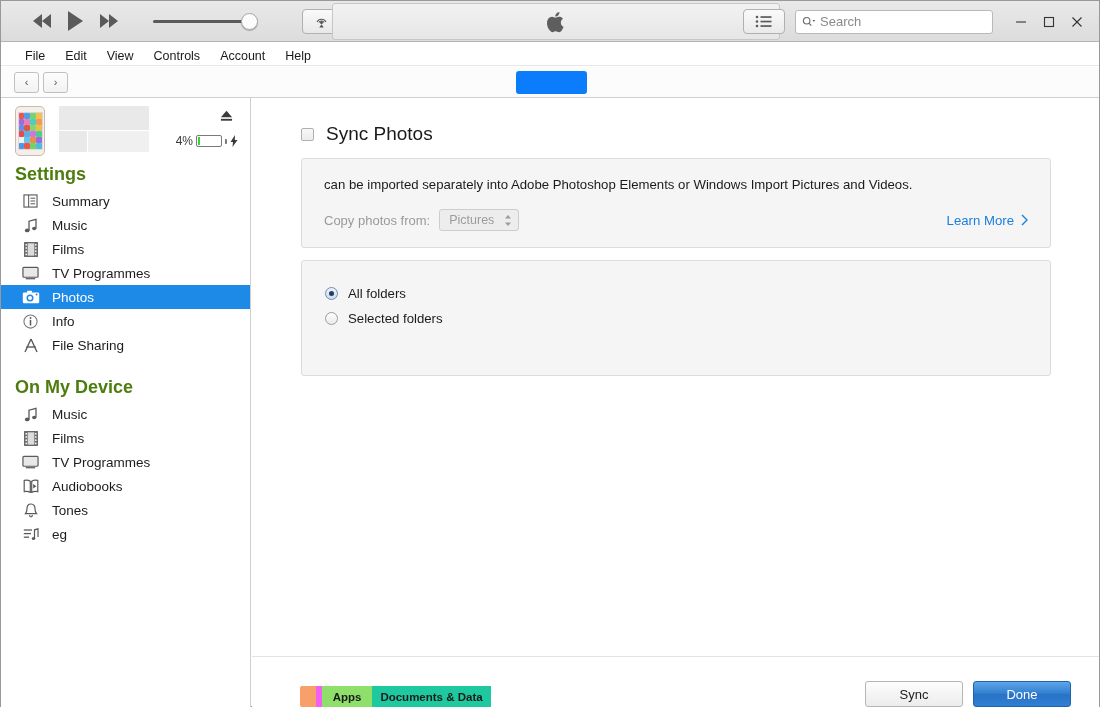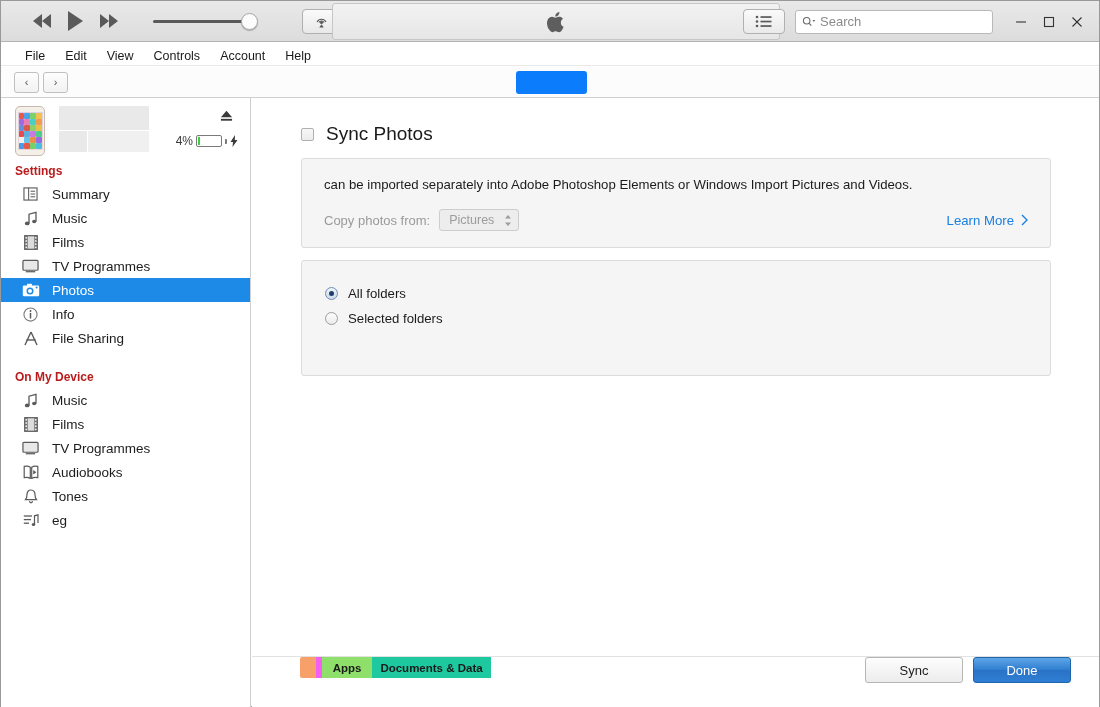--- a/index.html
+++ b/index.html
@@ -154,21 +154,21 @@
   }
   .batt-pct { font-size: 12px; color: #3a3a3a; }
   .batt-shell {
     width: 26px; height: 12px; border: 1px solid #7a7a7a; border-radius: 2px;
     position: relative; background: #fff;
   }
   .batt-fill { position:absolute; left:1px; top:1px; bottom:1px; width: 2px; background:#3ad13a; }
   .batt-cap { width: 2px; height: 5px; background:#7a7a7a; border-radius:0 1px 1px 0;}
 
   .sec-title {
-    font-size: 12px; font-weight: bold; color: #b91c1c;
+    font-size: 18px; font-weight: bold; color: #4d7c0f;
     padding: 6px 0 4px 14px;
   }
   .nav-item {
     display:flex; align-items:center; height: 24px;
     padding-left: 20px; gap: 12px; font-size: 13.5px; color: #1c1c1c;
   }
   .nav-item.selected { background: #1e8ae8; color: #fff; }
   .nav-ico { width: 19px; height: 17px; display:flex; align-items:center; justify-content:center; flex:0 0 19px;}
   .spacer { height: 14px; }
 
@@ -243,21 +243,21 @@
     background: linear-gradient(to bottom,#fdfdfd,#f0f0f0);
     flex: 0 0 13px;
   }
 
   
   .footer {
     position:absolute; left: 251px; top: 655px;
     width: 847px; height: 51px;
     background: #fff;
     border-top: 1px solid #e2e2e2;
-    display:flex; align-items:flex-start;
+    display:flex; align-items:flex-end;
   }
   .cap-bar {
     margin-left: 48px;
     width: 549px; height: 21px;
     display:flex; border-radius: 2px; overflow: hidden;
     font-size: 11.5px;
   }
   .cap-seg { height: 21px; display:flex; align-items:center; justify-content:center; font-weight: bold; color:#1a1a1a; white-space: nowrap;}
   .cap-free { flex: 1; background: #d8d8d8; font-weight: normal; color:#2a2a2a;margin-top:36px; }
   .btn-sync {

